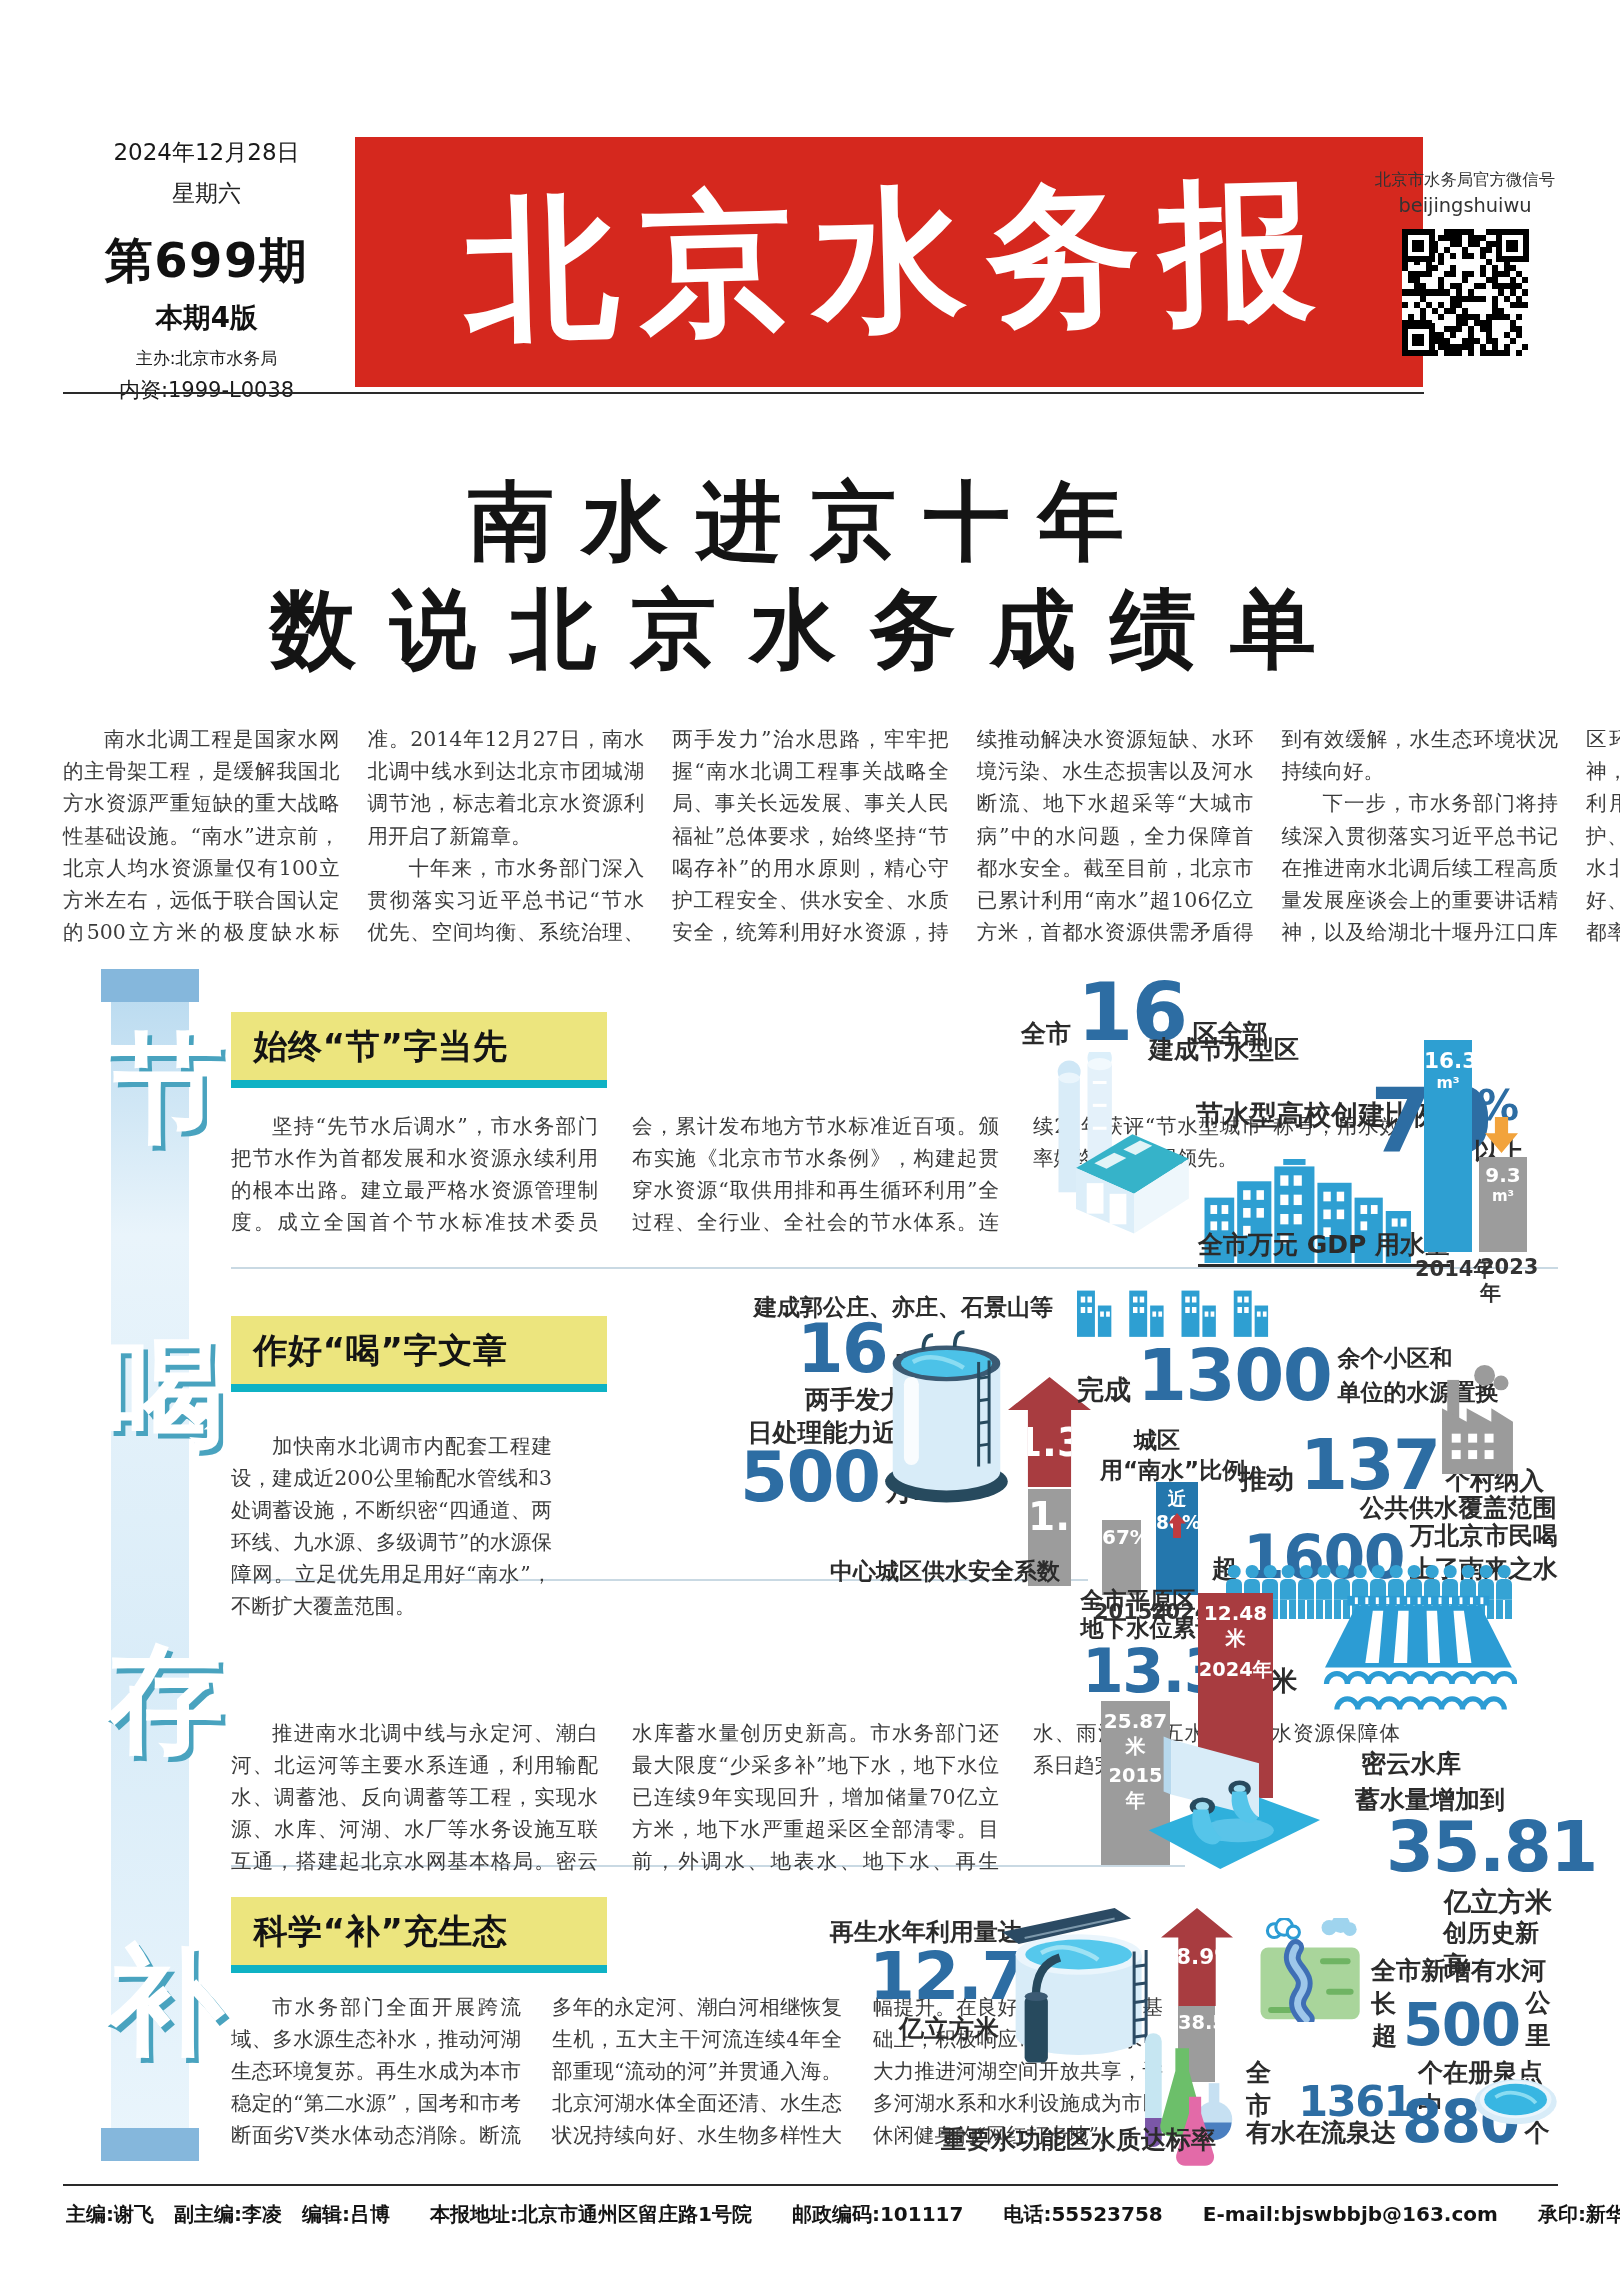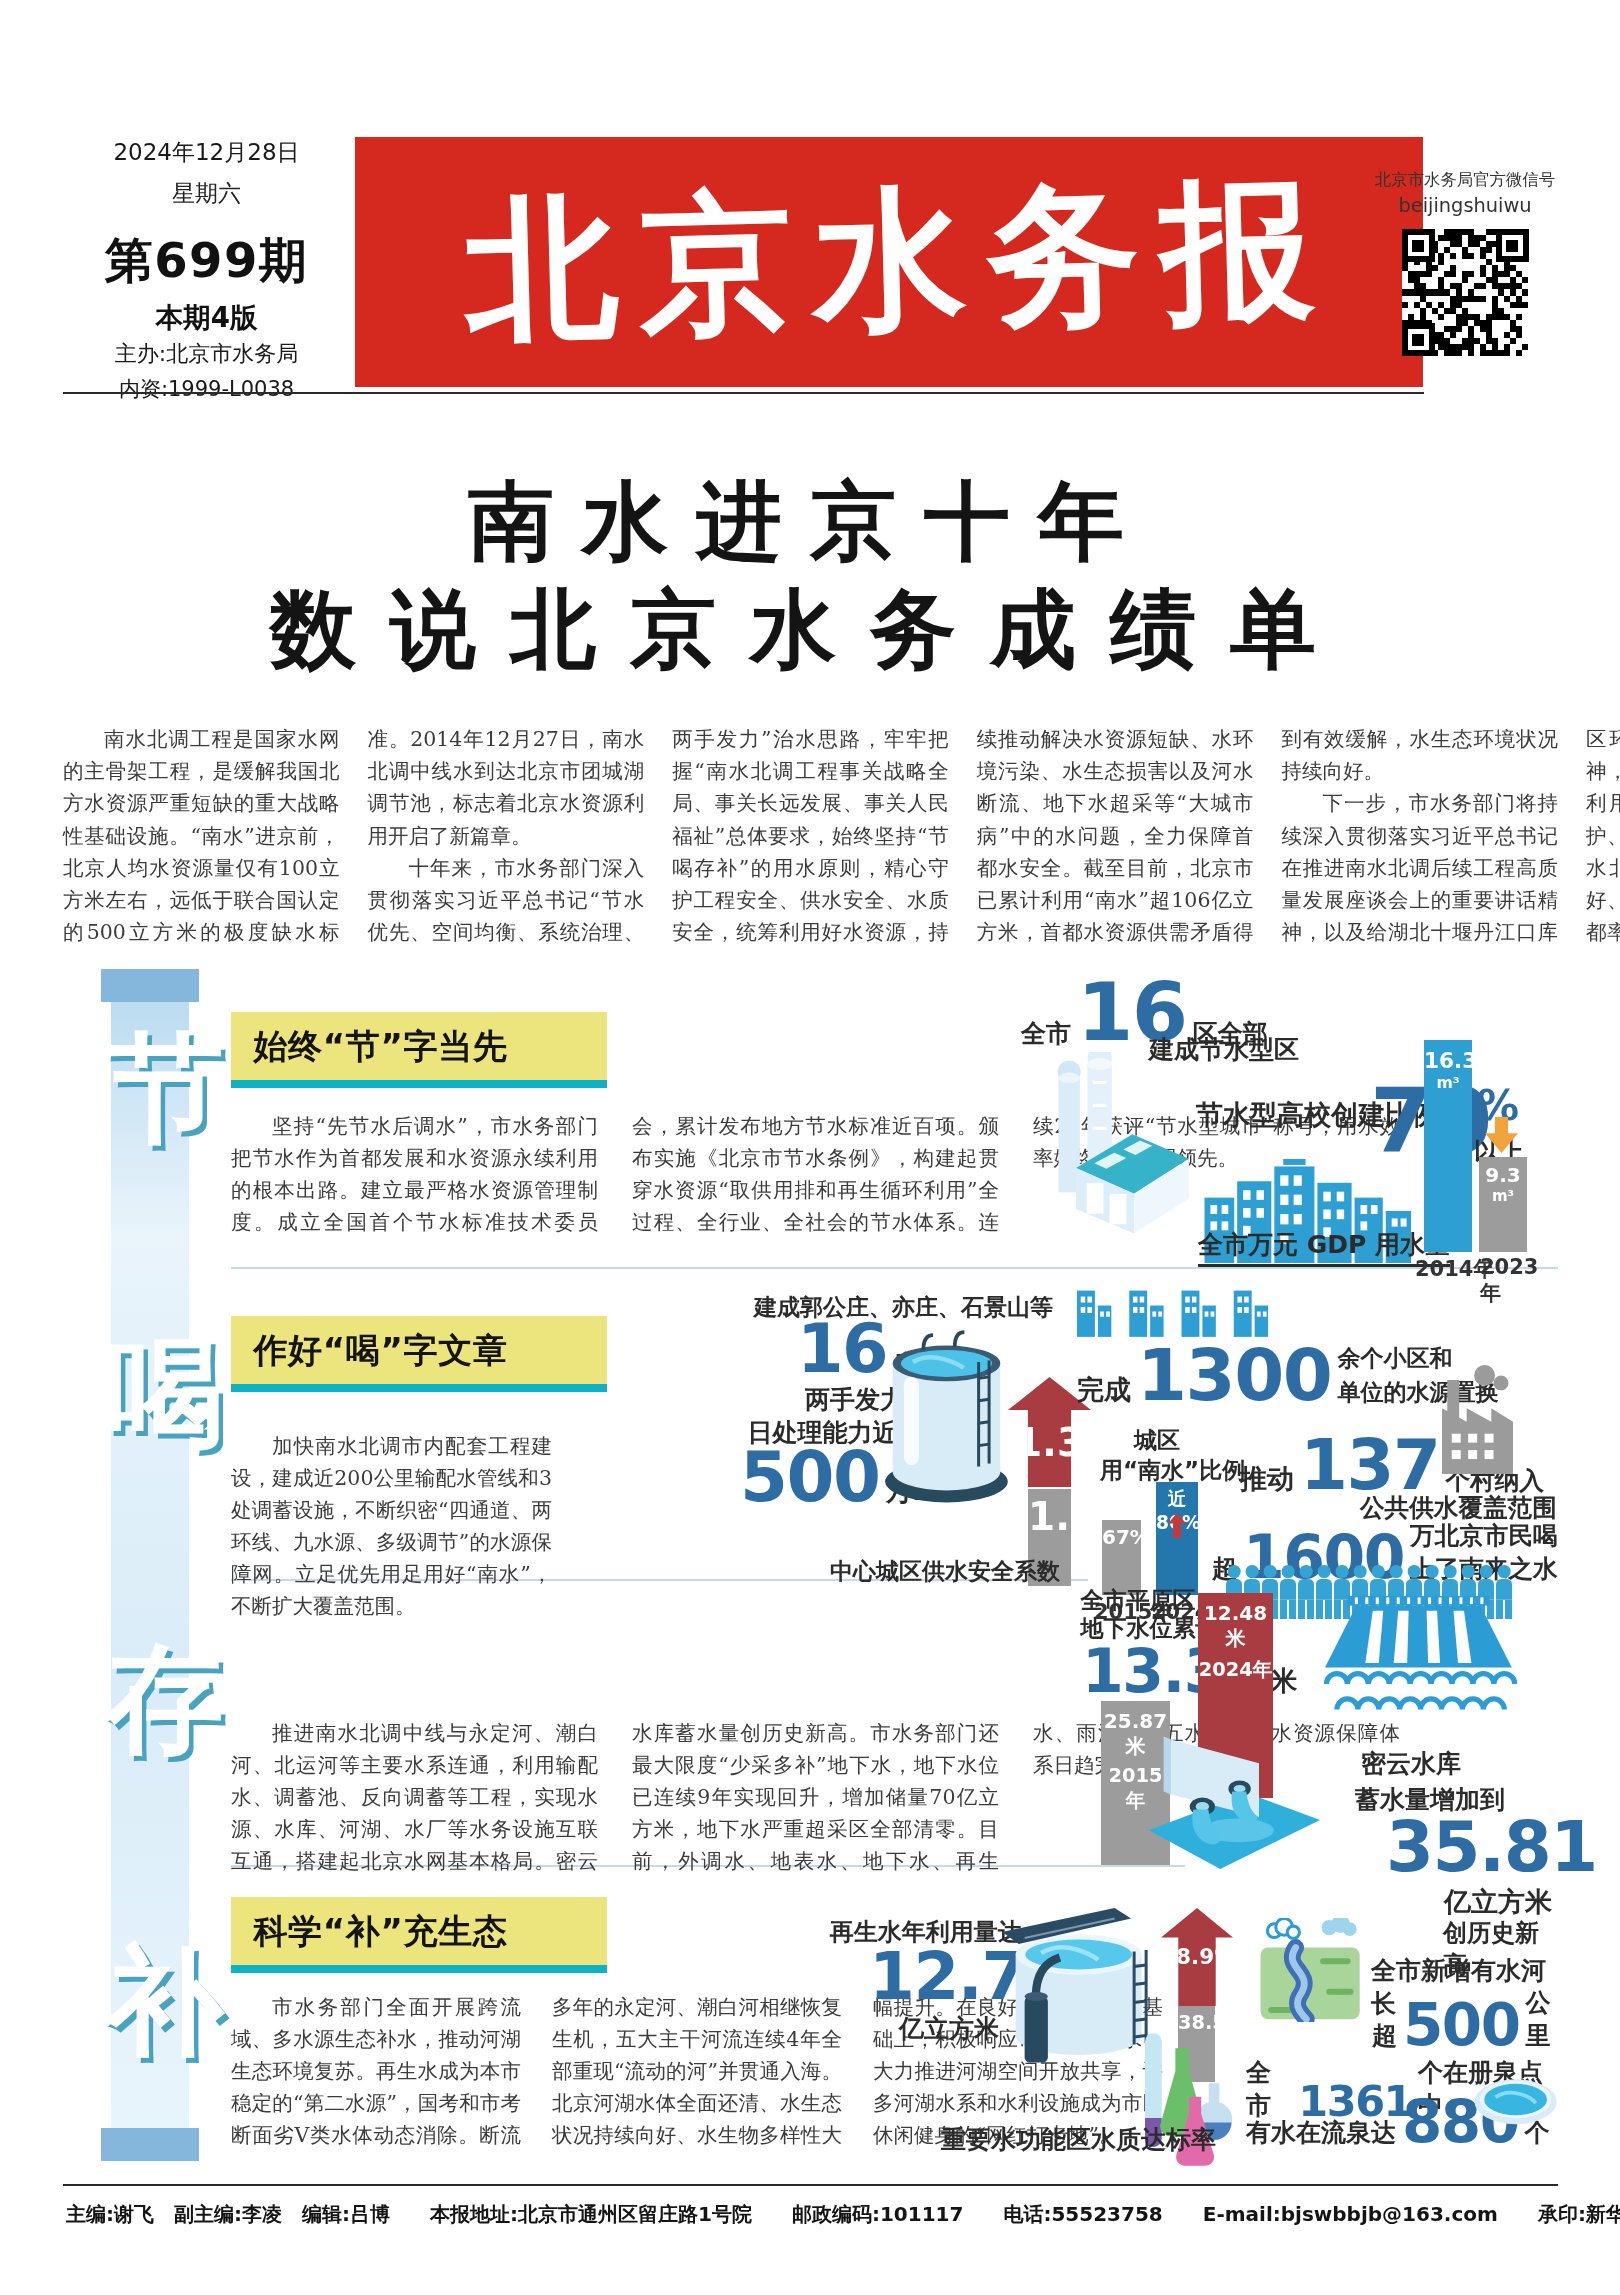--- a/index.html
+++ b/index.html
@@ -7,21 +7,21 @@
   .page { position:relative; width:1620px; height:2295px; background:#fff; margin:0 auto;
           font-family:"DejaVu Sans", sans-serif; color:#222; overflow:hidden; }
 
   
   .header { position:absolute; left:63px; top:66px; width:1495px; height:332px; }
   .header-left { position:absolute; left:0; top:71px; width:287px; text-align:center; }
   .hl-date   { font-size:23px; color:#1a1a1a; }
   .hl-week   { font-size:23px; margin-top:10.4px; }
   .hl-issue  { font-size:48px; font-weight:900; margin-top:19.4px; letter-spacing:1.5px; color:#111; }
   .hl-edition{ font-size:27.6px; font-weight:800; margin-top:6px; color:#111; }
-  .hl-org    { font-size:22px; margin-top:3px; color:#1a1a1a; }
+  .hl-org    { font-size:17px; margin-top:11px; color:#1a1a1a; }
   .hl-lic    { font-size:21px; margin-top:6px; color:#1a1a1a; }
   .masthead { position:absolute; left:292px; top:71px; width:1068px; height:250px; background:#d5281e;
               display:flex; align-items:center; justify-content:center; }
   .masthead-title { color:#fff; font-size:153px; font-weight:900; font-family:"DejaVu Serif", serif;
               letter-spacing:21px; transform:rotate(-1.5deg); text-indent:21px; white-space:nowrap; }
   .header-right { position:absolute; right:0; top:103px; width:186px; text-align:center; }
   .hr-label { font-size:16.4px; color:#333; }
   .hr-id    { font-size:19.4px; color:#333; margin-top:3px; }
   .qr { position:relative; width:127px; height:127px; margin:12px auto 0; background:#fff; }
   .qr-pattern { position:absolute; inset:0; display:grid; grid-template-columns:repeat(21,1fr); grid-template-rows:repeat(21,1fr); }

